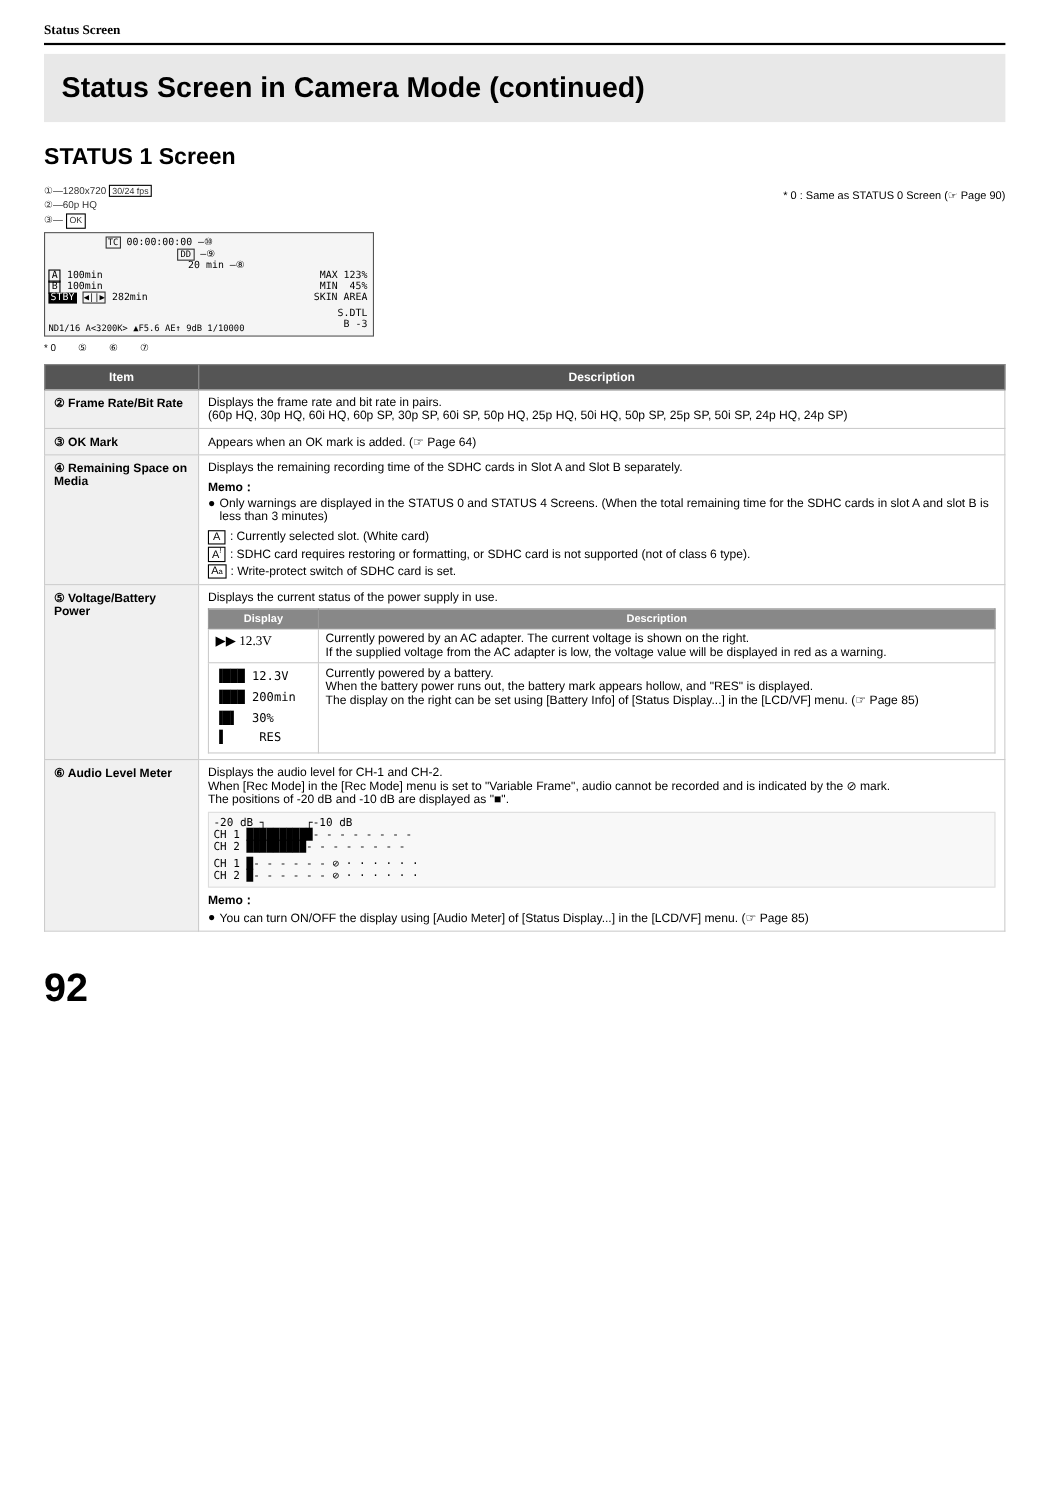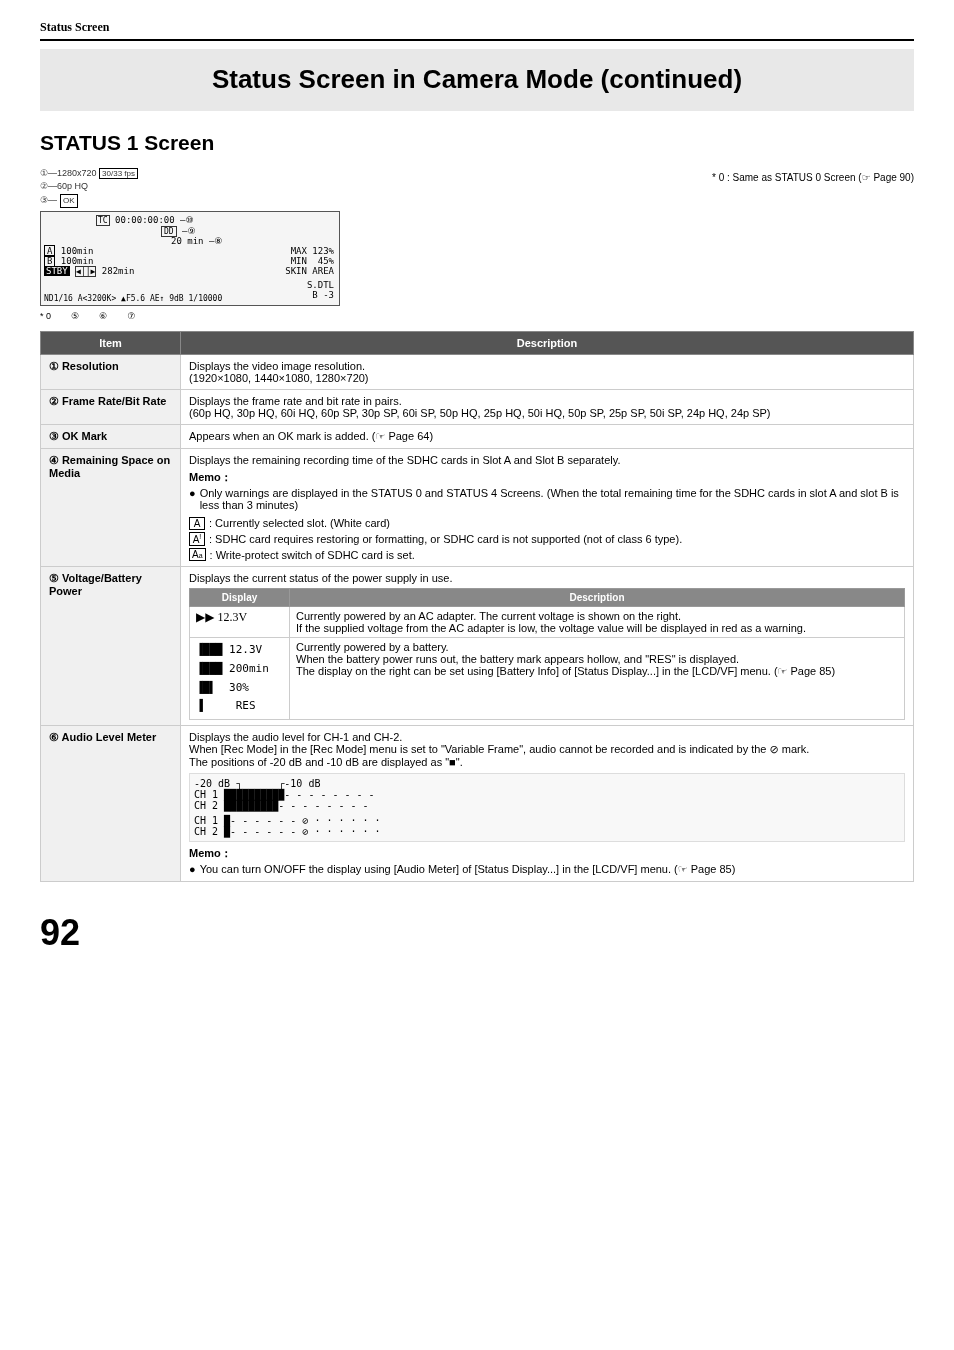--- a/index.html
+++ b/index.html
@@ -22,21 +22,20 @@
     }
     .page-title {
       background: #e8e8e8;
       padding: 14px 16px;
       margin-bottom: 20px;
     }
     .page-title h1 {
       font-size: 26px;
       font-weight: bold;
       line-height: 1.3;
-      text-align: center;
     }
     .section-title {
       font-size: 21px;
       font-weight: bold;
       margin-bottom: 12px;
       margin-top: 10px;
     }
     
     .main-table {
       width: 100%;
@@ -124,21 +123,21 @@
   <h1>Status Screen in Camera Mode (continued)</h1>
 </div>
 
 <div class="section-title">STATUS 1 Screen</div>
 
 <div class="diagram-area">
   <div style="display:flex; justify-content:space-between; align-items:flex-start;">
 
     <div style="width: 300px;">
       <div style="font-size:9px; margin-bottom:3px; color:#333; line-height:1.5;">
-        <div>①—1280x720 <span style="border:1px solid #000; padding:0 2px; font-size:8px;">30/33 fps</span></div>
+        <div>①—1280x720 <span style="border:1px solid #000; padding:0 2px; font-size:8px;">30/24 fps</span></div>
         <div>②—60p HQ</div>
         <div style="display:flex; align-items:center; gap:3px;">③—<span style="border:1px solid #000; padding:0 2px; font-size:8px;">OK</span></div>
       </div>
 
       <div style="border:1px solid #555; background:#f5f5f5; padding:5px 8px; font-size:9px; font-family:monospace; position:relative; height:95px; margin-bottom:5px;">
 
         <div style="position:absolute; top:3px; left:55px; font-size:9px;">
           <span style="font-size:8px; border:1px solid #333; padding:0 1px;">TC</span> 00:00:00:00 —<span style="font-size:9px;">⑩</span>
         </div>
         <div style="position:absolute; top:14px; left:120px; font-size:9px;">
@@ -178,30 +177,20 @@
 
 <table class="main-table">
   <thead>
     <tr>
       <th style="width:140px;">Item</th>
       <th>Description</th>
     </tr>
   </thead>
   <tbody>
 
-    <tr>
-      <td class="item-cell">
-        <span>① </span>
-        <span>Resolution</span>
-      </td>
-      <td>
-        Displays the video image resolution.<br>
-        (1920×1080, 1440×1080, 1280×720)
-      </td>
-    </tr>
 
     <tr>
       <td class="item-cell">
         <span>② </span>
         <span>Frame Rate/Bit Rate</span>
       </td>
       <td>
         Displays the frame rate and bit rate in pairs.<br>
         (60p HQ, 30p HQ, 60i HQ, 60p SP, 30p SP, 60i SP, 50p HQ, 25p HQ, 50i HQ, 50p SP, 25p SP, 50i SP, 24p HQ, 24p SP)
       </td>

